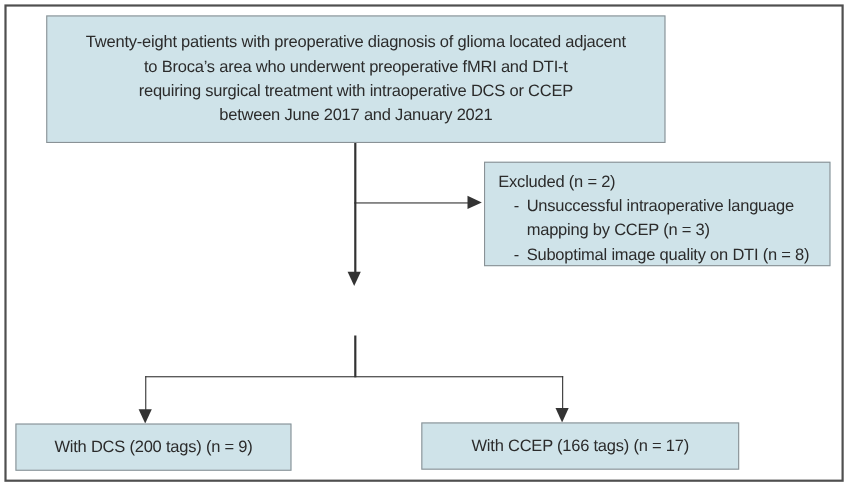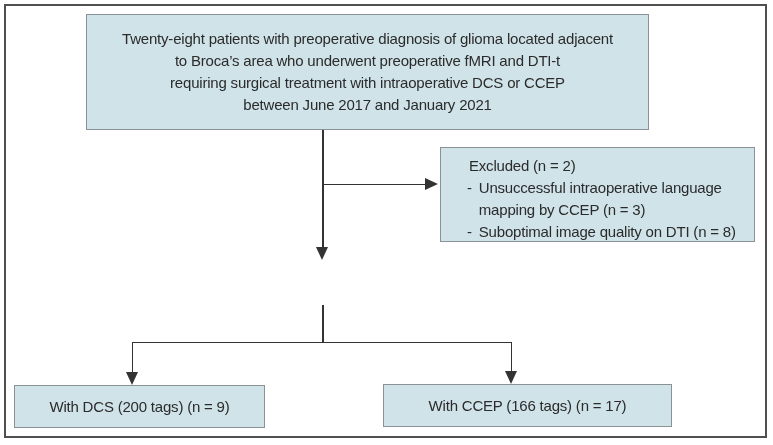--- a/index.html
+++ b/index.html
@@ -34,27 +34,27 @@
     border: 1.5px solid var(--box-border);
   }
   .center-box {
     display: flex;
     flex-direction: column;
     align-items: center;
     justify-content: center;
     text-align: center;
   }
   .box .tline { line-height: 22px; white-space: nowrap; }
-  .top-box    { left: 42px;  top: 14px;  width: 563px; height: 116px; margin-left: 44px; }
+  .top-box    { left: 42px;  top: 14px;  width: 563px; height: 116px; }
   .excl-box   { left: 440px; top: 147px; width: 315px; height: 95px;
                 padding: 7px 10px 0 12px; }
   .total-box  { left: 197px; top: 260px; width: 250px; height: 45px; }
   .dcs-box    { left: 14px;  top: 385px; width: 251px; height: 43px; }
   .ccep-box   { left: 383px; top: 384px; width: 289px; height: 43px; }
-  .excl-title { line-height: 22px; margin-left: 16px; }
+  .excl-title { line-height: 22px; }
   .ex-item { display: flex; margin-left: 14px; line-height: 22px; }
   .ex-item .dash { margin-right: 7px; }
   .connector { position: absolute; background: var(--line); }
   .v1       { left: 322px; top: 130px; width: 1.5px; height: 120px; }
   .h-excl   { left: 322px; top: 183.5px; width: 104px; height: 1.5px; }
   .v2       { left: 322px; top: 305px; width: 1.5px; height: 38px; }
   .h-branch { left: 131.5px; top: 341.5px; width: 380px; height: 1.5px; }
   .v-left   { left: 131.5px; top: 342px; width: 1.5px; height: 32px; }
   .v-right  { left: 510.5px; top: 342px; width: 1.5px; height: 32px; }
   .arrow-down {

